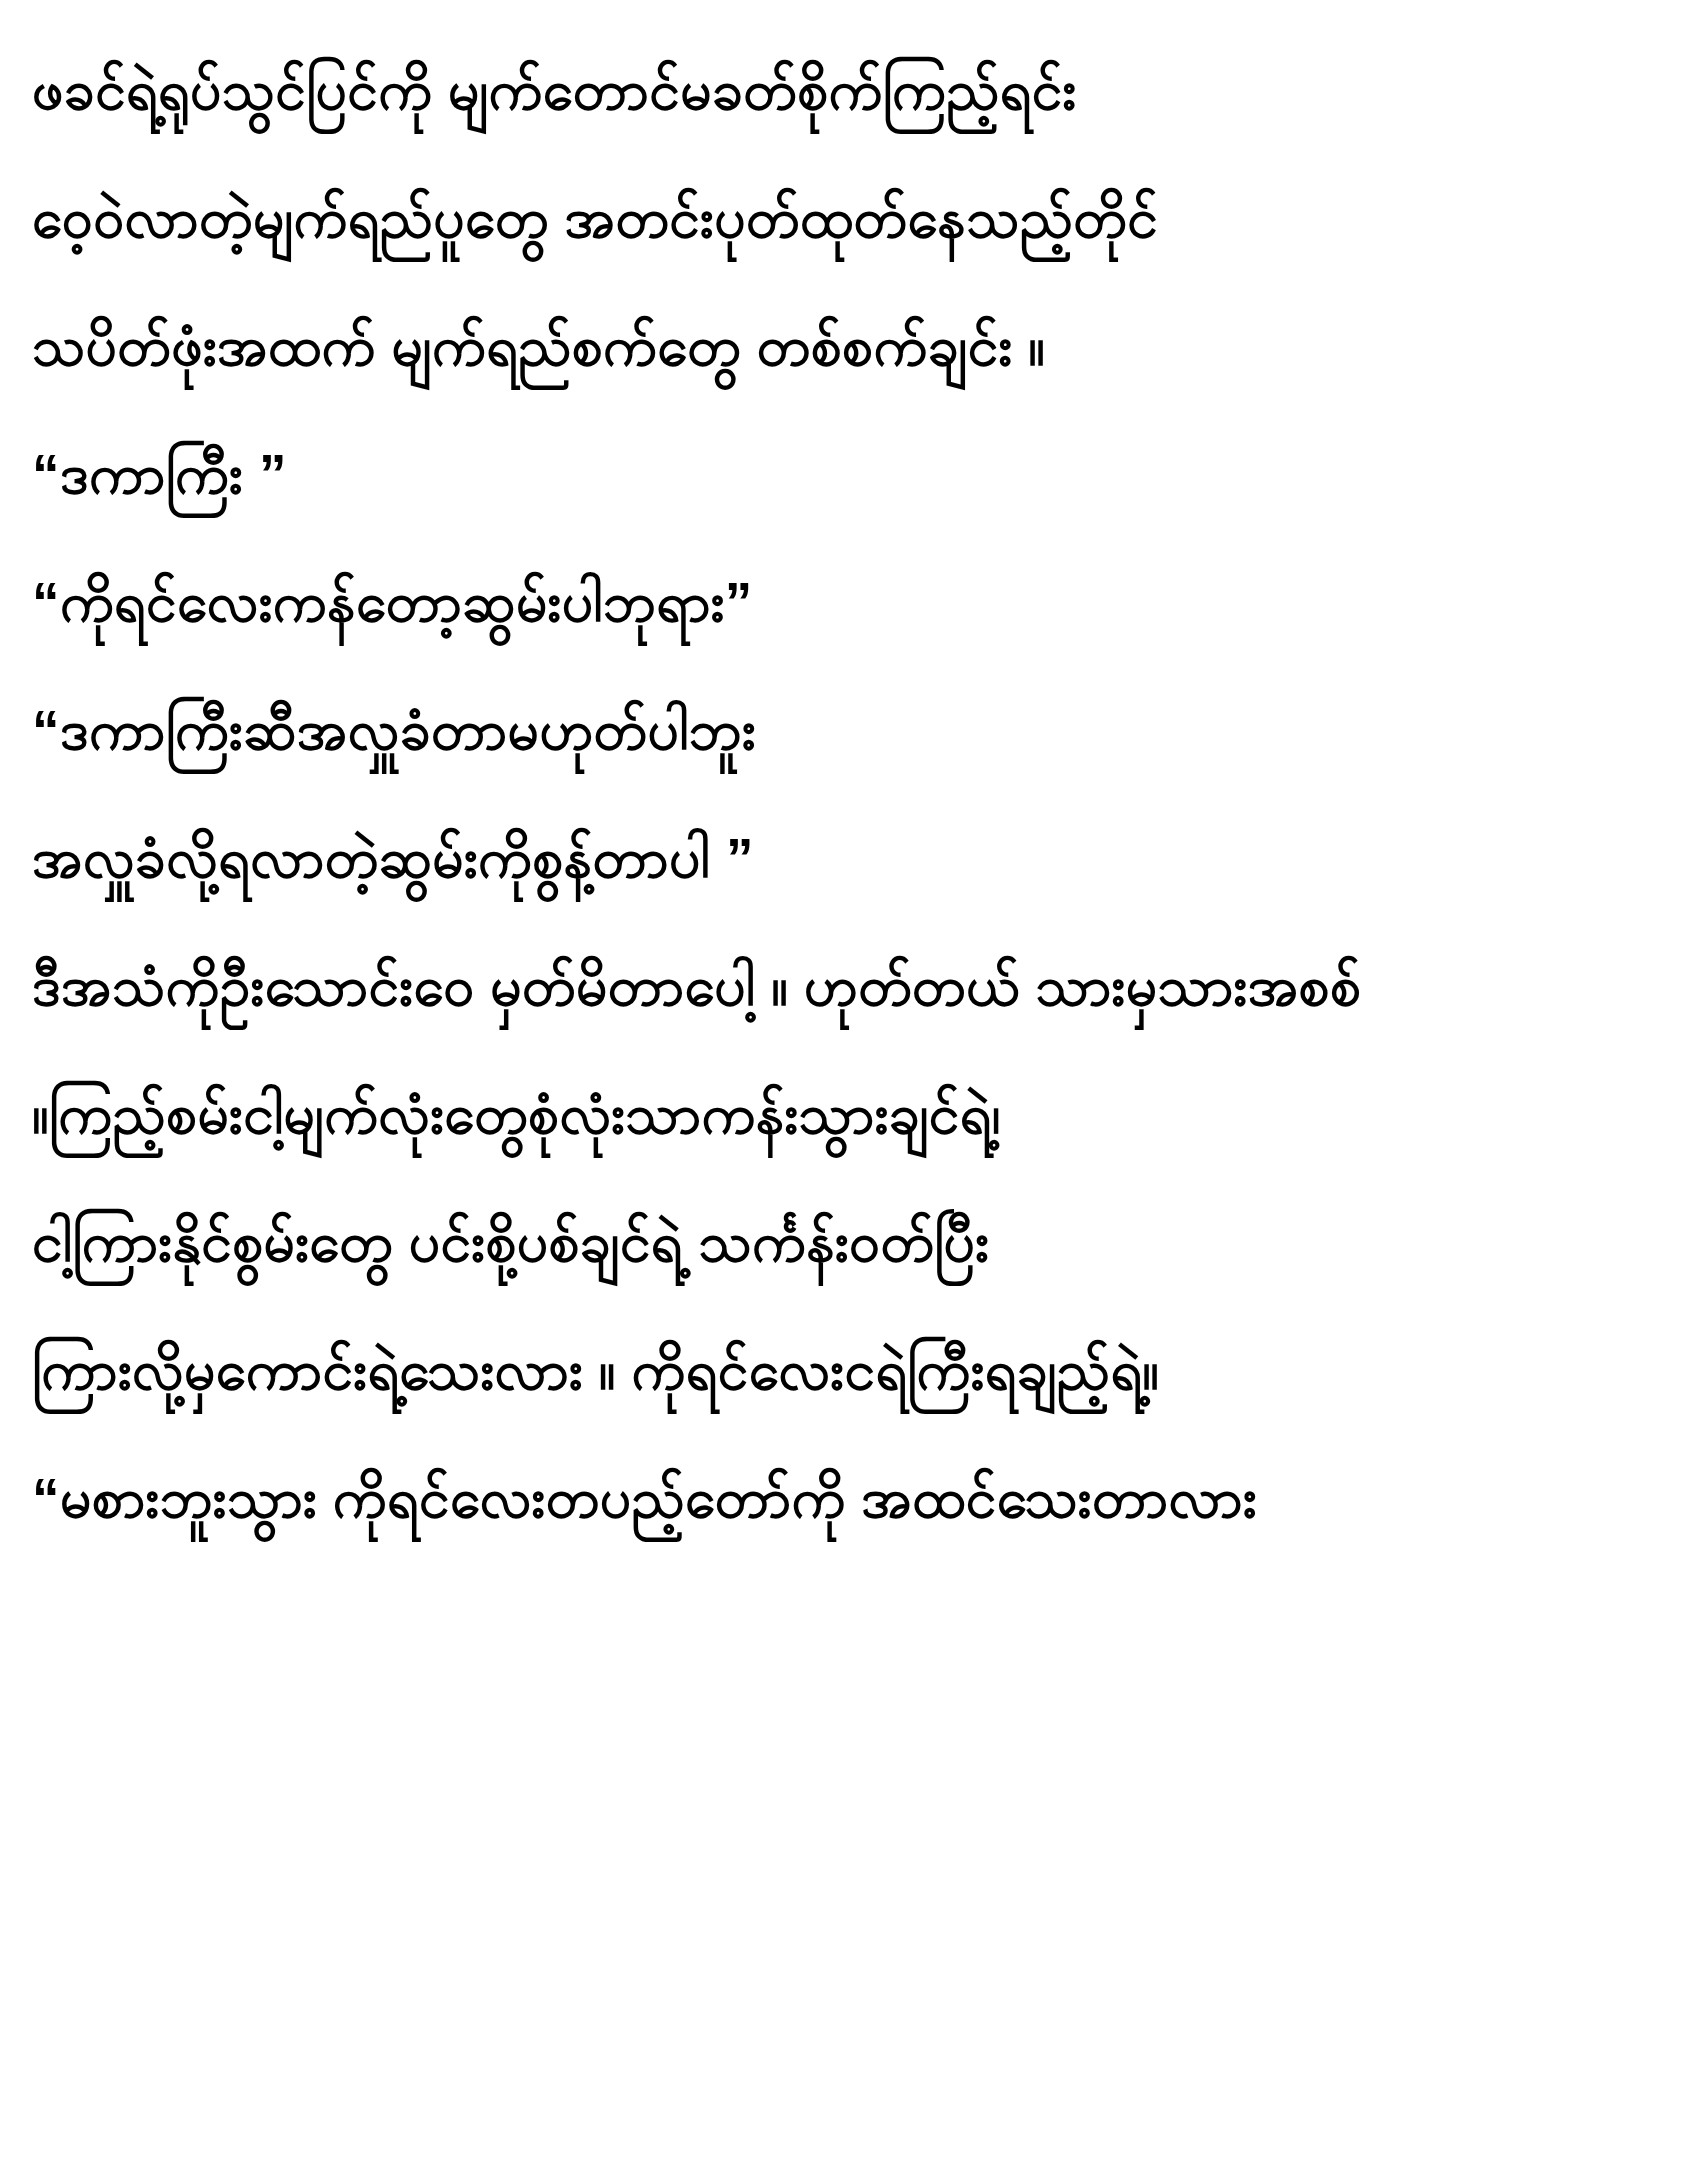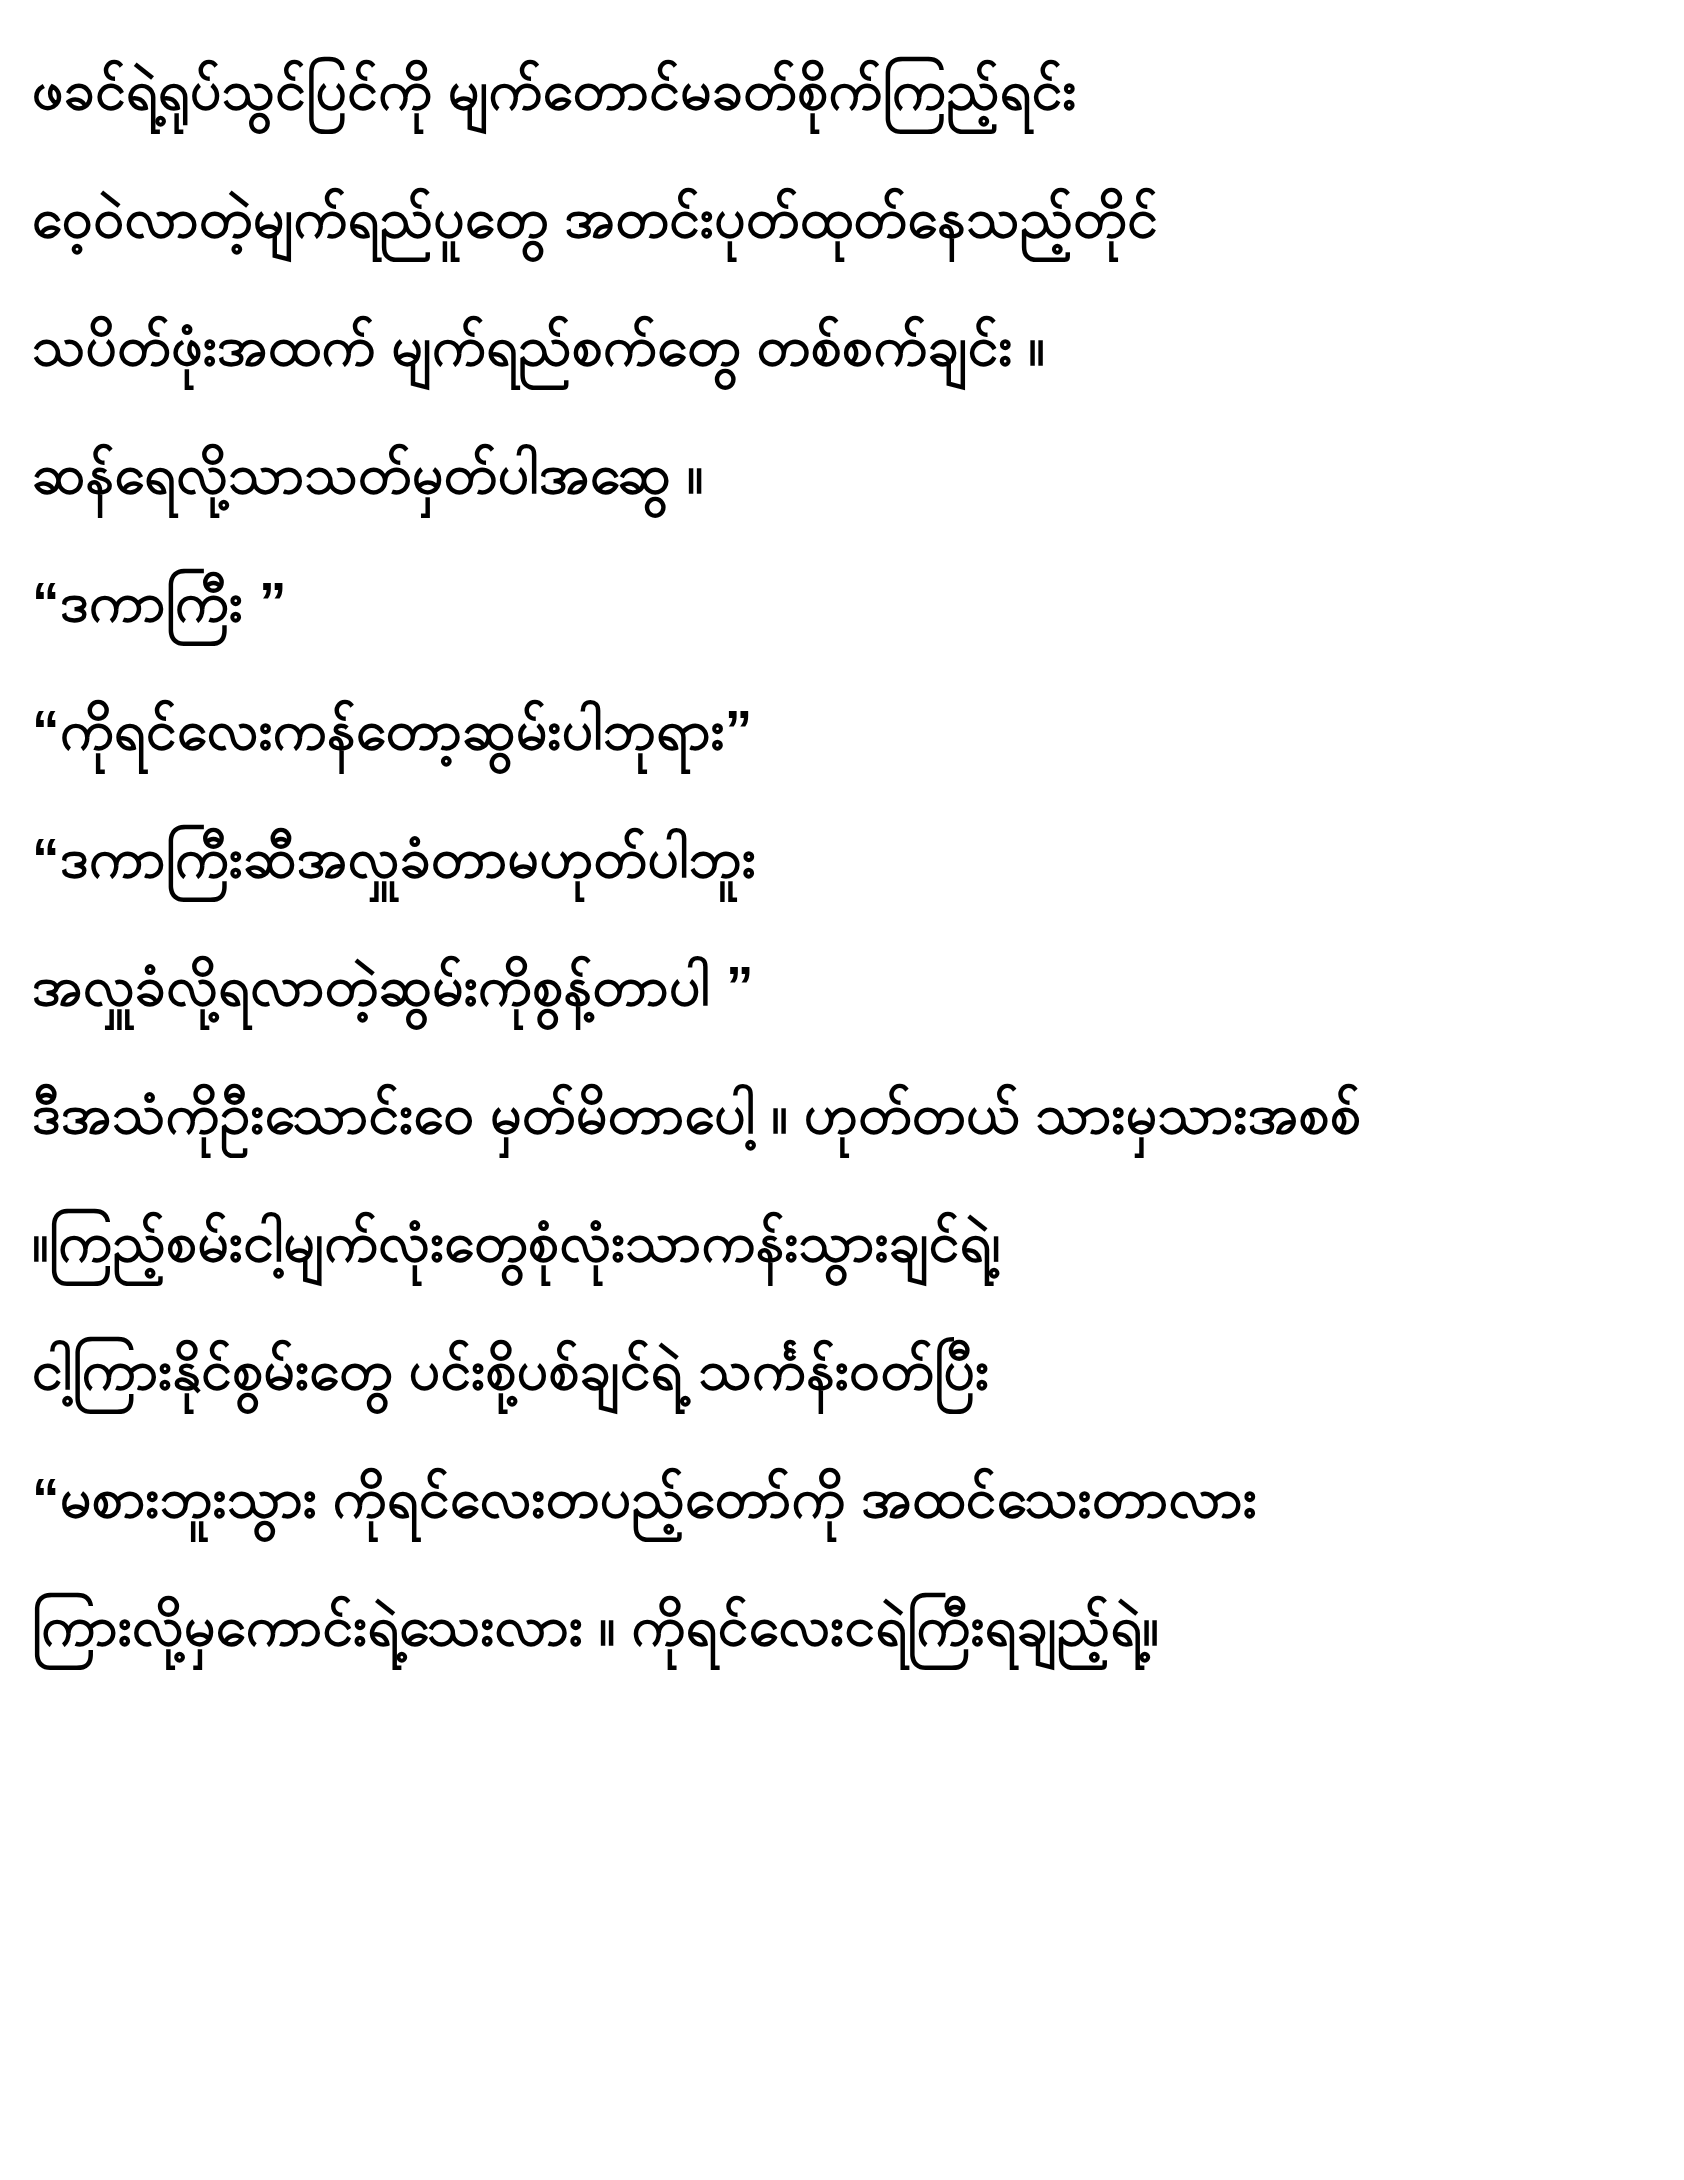--- a/index.html
+++ b/index.html
@@ -32,24 +32,23 @@
     letter-spacing: 0.4px;
   }
 </style>
 </head>
 <body>
 
 <div class="page">
   <p class="text-line">ဖခင်ရဲ့ရုပ်သွင်ပြင်ကို မျက်တောင်မခတ်စိုက်ကြည့်ရင်း</p>
   <p class="text-line">ဝေ့ဝဲလာတဲ့မျက်ရည်ပူတွေ အတင်းပုတ်ထုတ်နေသည့်တိုင်</p>
   <p class="text-line">သပိတ်ဖုံးအထက် မျက်ရည်စက်တွေ တစ်စက်ချင်း ။</p>
-  <p class="text-line">ဆန်ရေလို့သာသတ်မှတ်ပါအဆွေ ။</p>
   <p class="text-line">“ဒကာကြီး ”</p>
   <p class="text-line">“ကိုရင်လေးကန်တော့ဆွမ်းပါဘုရား”</p>
   <p class="text-line">“ဒကာကြီးဆီအလှူခံတာမဟုတ်ပါဘူး</p>
   <p class="text-line">အလှူခံလို့ရလာတဲ့ဆွမ်းကိုစွန့်တာပါ ”</p>
   <p class="text-line">ဒီအသံကိုဦးသောင်းဝေ မှတ်မိတာပေါ့ ။ ဟုတ်တယ် သားမှသားအစစ်</p>
   <p class="text-line">။ကြည့်စမ်းငါ့မျက်လုံးတွေစုံလုံးသာကန်းသွားချင်ရဲ့၊</p>
   <p class="text-line">ငါ့ကြားနိုင်စွမ်းတွေ ပင်းစို့ပစ်ချင်ရဲ့ သင်္ကန်းဝတ်ပြီး</p>
+  <p class="text-line">ကြားလို့မှကောင်းရဲ့သေးလား ။ ကိုရင်လေးငရဲကြီးရချည့်ရဲ့။</p>
   <p class="text-line">“မစားဘူးသွား ကိုရင်လေးတပည့်တော်ကို အထင်သေးတာလား</p>
-  <p class="text-line">ကြားလို့မှကောင်းရဲ့သေးလား ။ ကိုရင်လေးငရဲကြီးရချည့်ရဲ့။</p>
 </div>
 
 
 </body></html>

